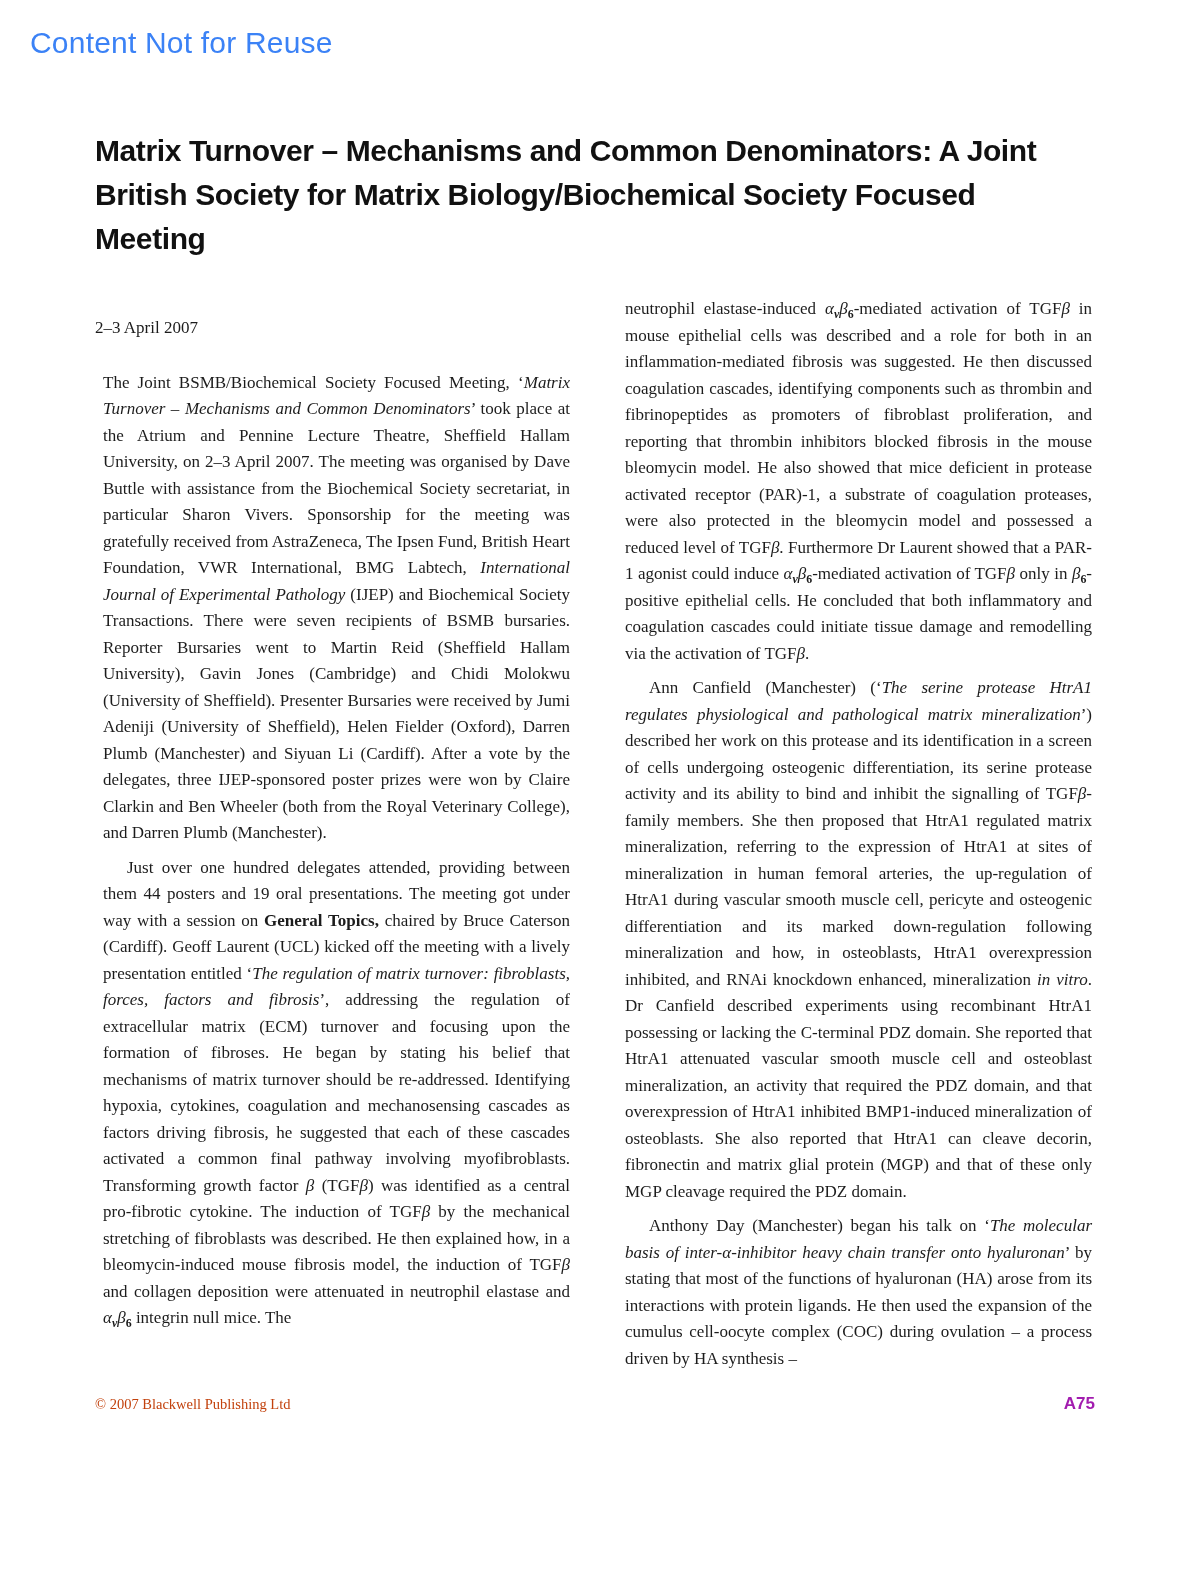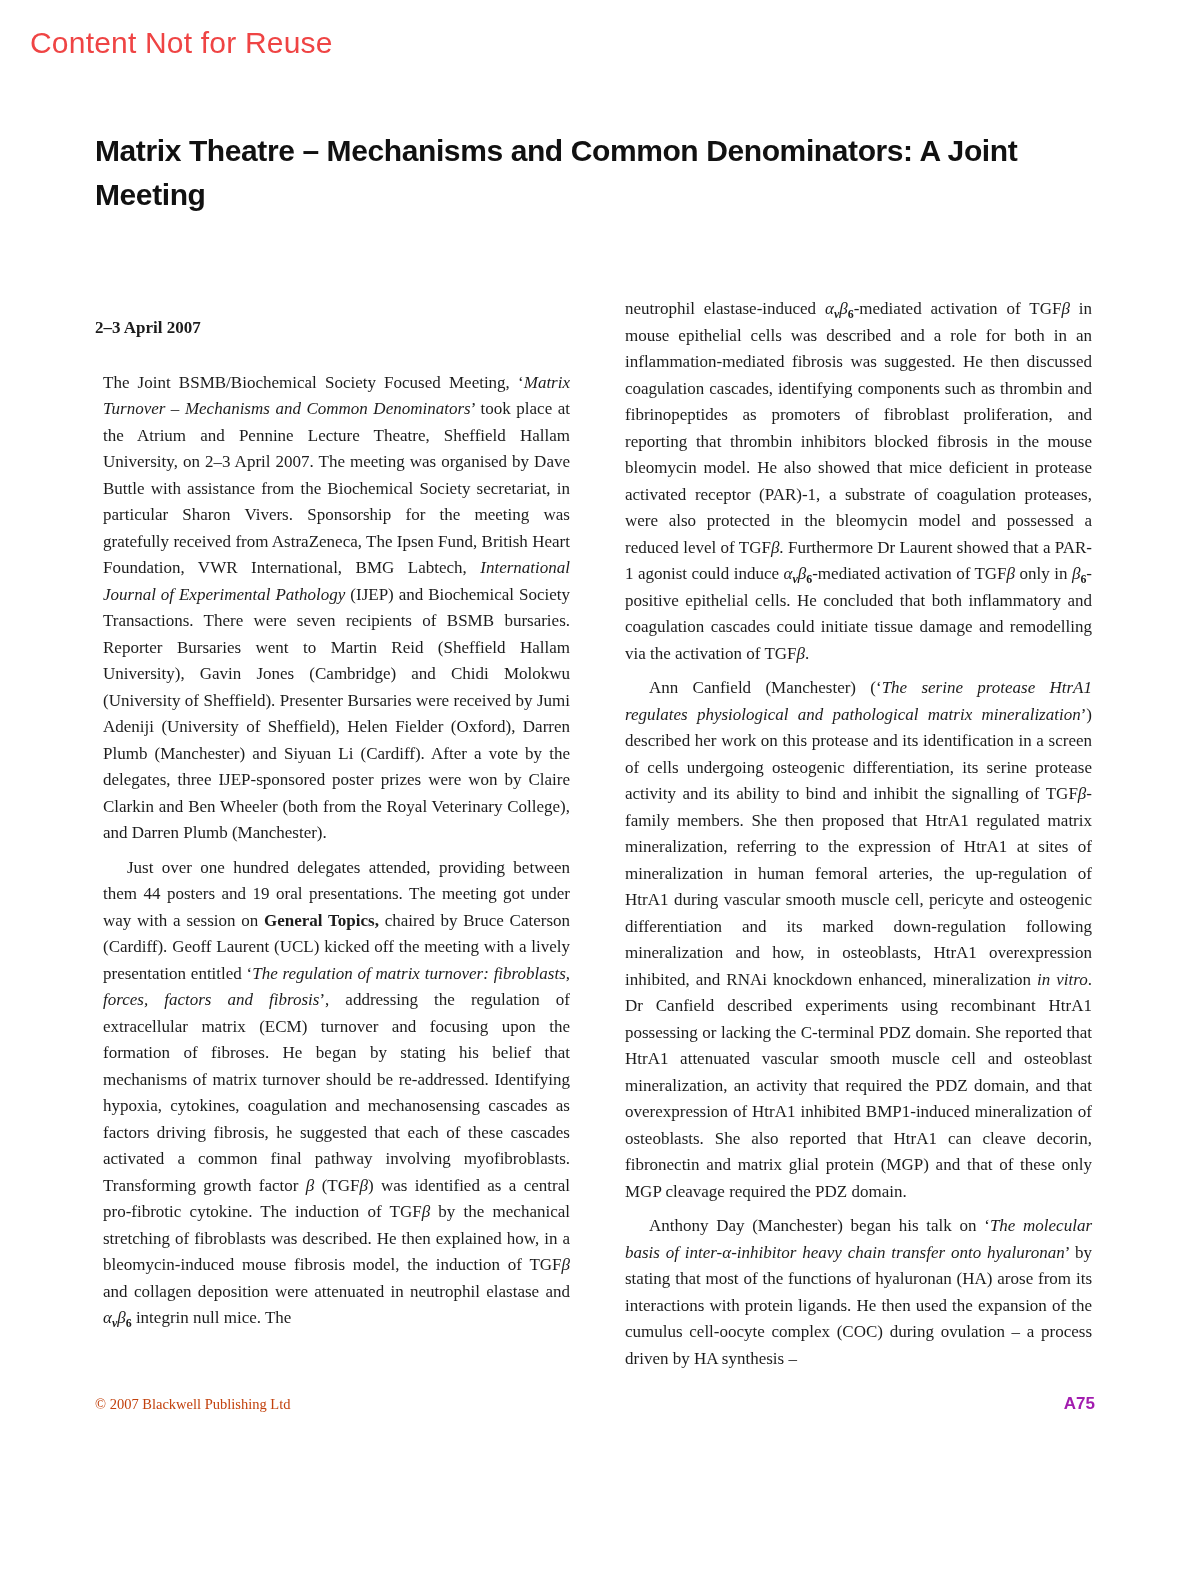--- a/index.html
+++ b/index.html
@@ -10,21 +10,21 @@
     color: #1c1c1c;
     position: relative;
     overflow: hidden;
   }
   .page { position: absolute; inset: 0; background: #fff; }
 
   .watermark {
     position: absolute; left: 30px; top: 26px;
     font-family: "Liberation Sans", sans-serif;
     font-size: 30px; font-weight: 400;
-    color: #ef4444; letter-spacing: 0.2px;
+    color: #3b82f6; letter-spacing: 0.2px;
   }
   .cithead {
     position: absolute; left: 95px; top: 70px;
     font-family: "Liberation Sans", sans-serif;
     font-size: 15px; font-weight: 600;
     color: #1a1a1a; line-height: 22px;
   }
   .cithead .journal { font-style: italic; }
   .title {
     position: absolute; left: 95px; top: 129px;
@@ -38,21 +38,21 @@
 
   .col {
     position: absolute; top: 288px; width: 483px;
     font-size: 17px; line-height: 26.5px;
     text-align: justify;
   }
   .col-left  { left: 95px; }
   .col-right { left: 617px; }
 
   .affiliation { font-style: italic; margin: 13px 0 0 0; }
-  .meeting-date { margin: 27px 0 28px 0; font-weight: 700; }
+  .meeting-date { margin: 27px 0 28px 0; font-weight: 400; }
 
   p.body-par { margin: 8px; padding: 0; }
   p.indent { text-indent: 24px; }
   sub { font-size: 70%; line-height: 0; }
 
   .footer {
     position: absolute; left: 95px; top: 1394px; width: 1000px;
     display: flex; justify-content: space-between; align-items: baseline;
   }
   .copyright { font-size: 14.5px; color: #c2410c; }
@@ -63,21 +63,22 @@
 </style>
 </head>
 <body>
 
 <div class="page">
 
   <div class="watermark">Content Not for Reuse</div>
 
 
   <h1 class="title">
-    <span>Matrix Theatre – Mechanisms and Common Denominators: A Joint</span>
+    <span>Matrix Turnover – Mechanisms and Common Denominators: A Joint</span>
+    <span>British Society for Matrix Biology/Biochemical Society Focused</span>
     <span>Meeting</span>
   </h1>
 
   <div class="col col-left">
     <div class="meeting-date">2–3 April 2007</div>
     <p class="body-par"><span>The Joint BSMB/Biochemical Society Focused Meeting, ‘</span><span style="font-style: italic;">Matrix Turnover – Mechanisms and Common Denominators</span><span>’ took place at the Atrium and Pennine Lecture Theatre, Sheffield Hallam University, on 2–3 April 2007. The meeting was organised by Dave Buttle with assistance from the Biochemical Society secretariat, in particular Sharon Vivers. Sponsorship for the meeting was gratefully received from AstraZeneca, The Ipsen Fund, British Heart Foundation, VWR International, BMG Labtech, </span><span style="font-style: italic;">International Journal of Experimental Pathology</span><span> (IJEP) and Biochemical Society Transactions. There were seven recipients of BSMB bursaries. Reporter Bursaries went to Martin Reid (Sheffield Hallam University), Gavin Jones (Cambridge) and Chidi Molokwu (University of Sheffield). Presenter Bursaries were received by Jumi Adeniji (University of Sheffield), Helen Fielder (Oxford), Darren Plumb (Manchester) and Siyuan Li (Cardiff). After a vote by the delegates, three IJEP-sponsored poster prizes were won by Claire Clarkin and Ben Wheeler (both from the Royal Veterinary College), and Darren Plumb (Manchester).</span></p>
     <p class="body-par indent"><span>Just over one hundred delegates attended, providing between them 44 posters and 19 oral presentations. The meeting got under way with a session on </span><span style="font-weight: bold;">General Topics,</span><span> chaired by Bruce Caterson (Cardiff). Geoff Laurent (UCL) kicked off the meeting with a lively presentation entitled ‘</span><span style="font-style: italic;">The regulation of matrix turnover: fibroblasts, forces, factors and fibrosis</span><span>’, addressing the regulation of extracellular matrix (ECM) turnover and focusing upon the formation of fibroses. He began by stating his belief that mechanisms of matrix turnover should be re-addressed. Identifying hypoxia, cytokines, coagulation and mechanosensing cascades as factors driving fibrosis, he suggested that each of these cascades activated a common final pathway involving myofibroblasts. Transforming growth factor </span><span style="font-style: italic;">β</span><span> (TGF</span><span style="font-style: italic;">β</span><span>) was identified as a central pro-fibrotic cytokine. The induction of TGF</span><span style="font-style: italic;">β</span><span> by the mechanical stretching of fibroblasts was described. He then explained how, in a bleomycin-induced mouse fibrosis model, the induction of TGF</span><span style="font-style: italic;">β</span><span> and collagen deposition were attenuated in neutrophil elastase and </span><span style="font-style: italic;">α</span><sub style="font-style: italic; font-weight: bold;">v</sub><span style="font-style: italic;">β</span><sub style="font-weight: bold;">6</sub><span> integrin null mice. The</span></p>
   </div>
 
   <div class="col col-right">

